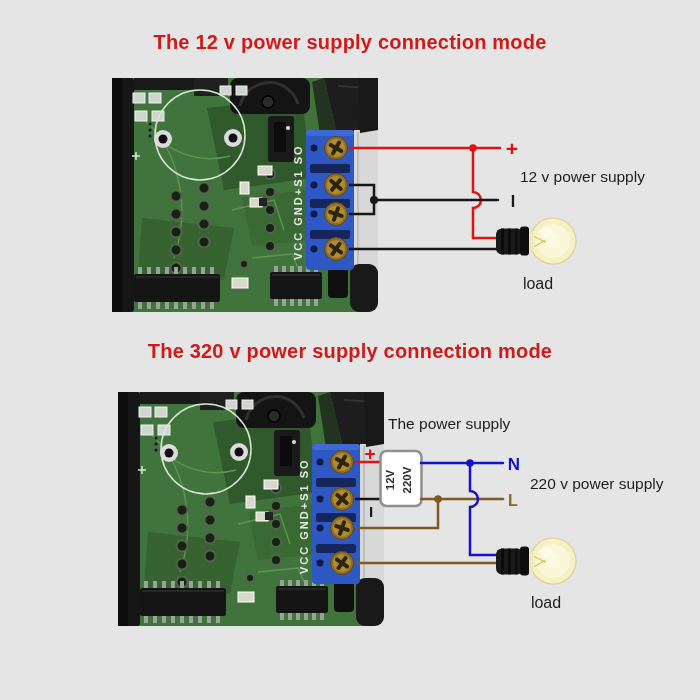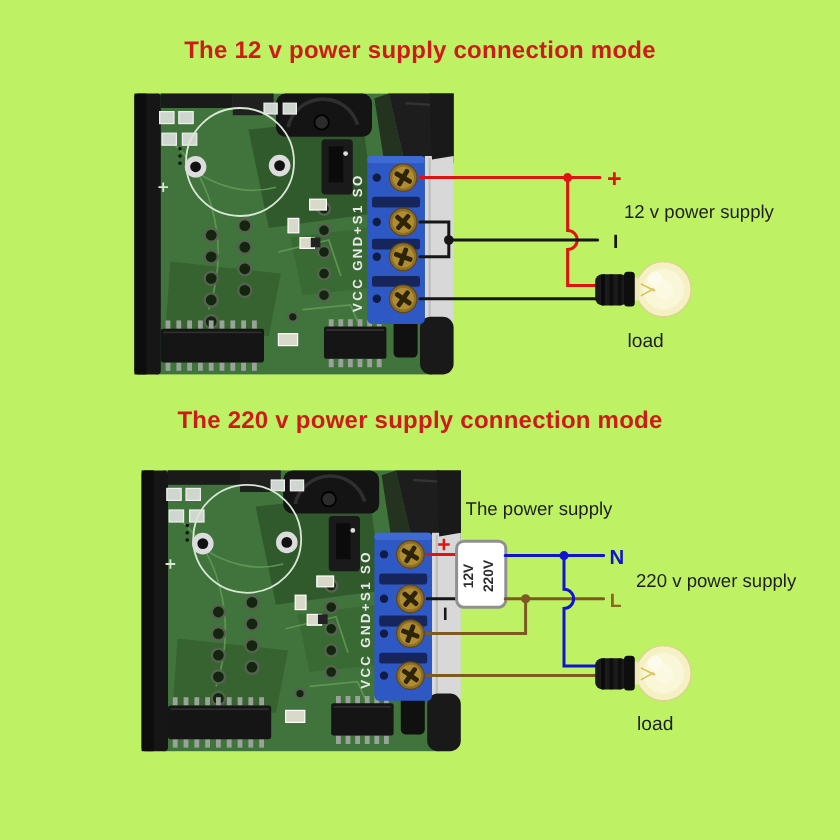--- a/index.html
+++ b/index.html
@@ -1,32 +1,32 @@
 <!DOCTYPE html>
 <html><head>
 <meta charset="utf-8">
 <style>
   html,body{margin:0;padding:0;background:#ffffff;}
-  .canvas{position:relative;width:700px;height:700px;background:#bef264;overflow:hidden;
+  .canvas{position:relative;width:700px;height:700px;background:#e5e5e5;overflow:hidden;
           font-family:"Liberation Sans", sans-serif;}
   .heading{position:absolute;left:0;width:700px;text-align:center;
            font-size:20px;font-weight:bold;letter-spacing:0.2px;}
   .heading-top{top:31px;}
   .heading-bottom{top:340px;}
   svg{position:absolute;left:0;top:0;}
   svg text{font-family:"Liberation Sans", sans-serif;}
 </style>
 </head>
 <body>
 
 <div class="canvas">
 
   <div class="heading heading-top" style="color: rgb(207, 26, 26);">The 12 v power supply connection mode</div>
 
-  <div class="heading heading-bottom" style="color: rgb(207, 26, 26);">The 220 v power supply connection mode</div>
+  <div class="heading heading-bottom" style="color: rgb(207, 26, 26);">The 320 v power supply connection mode</div>
 
   <svg width="700" height="700" viewBox="0 0 700 700" xmlns="http://www.w3.org/2000/svg" xmlns:xlink="http://www.w3.org/1999/xlink">
 
     <defs>
 
       <g id="pcb">
         <rect x="18" y="0" width="230" height="234" fill="#41743c"></rect>
 
         <polygon points="95,30 190,20 200,100 112,112" fill="#315a2c"></polygon>
         <polygon points="30,140 122,150 112,202 26,196" fill="#36632f"></polygon>

